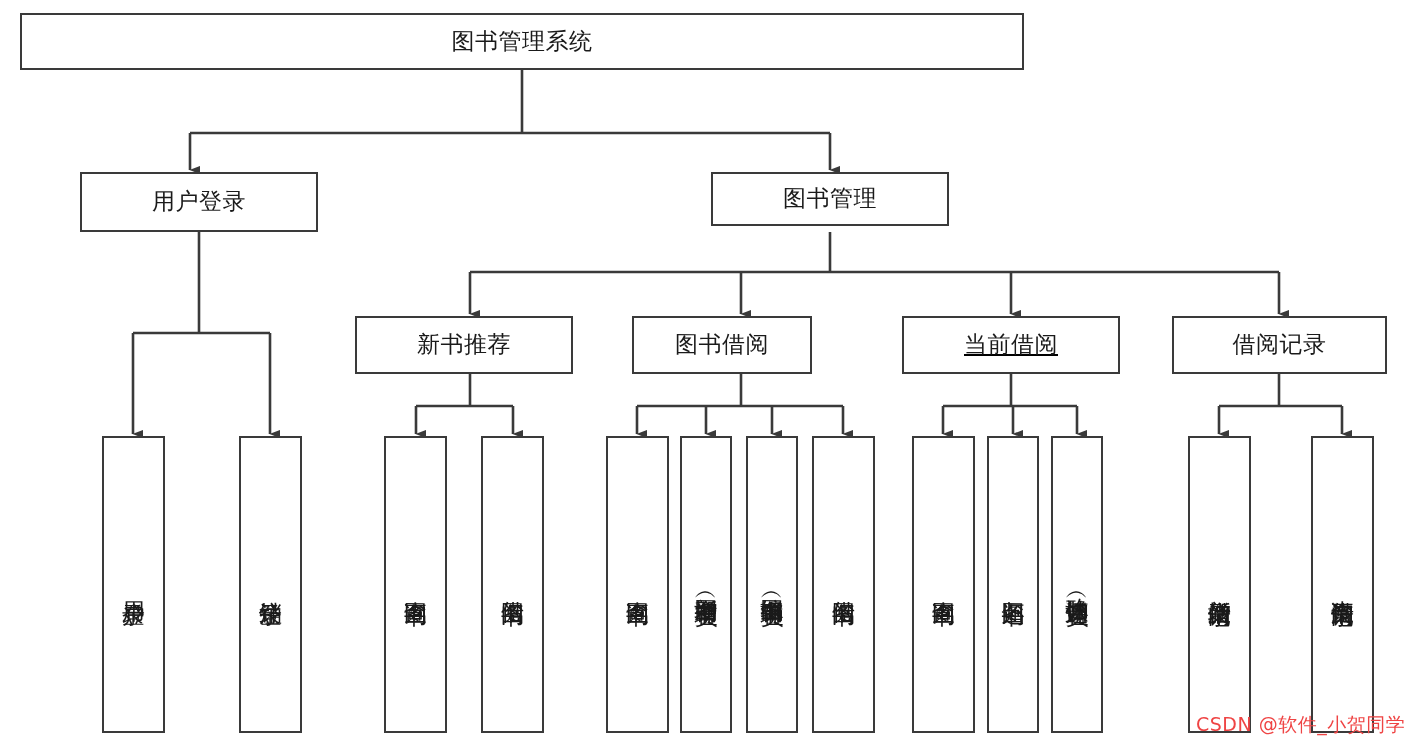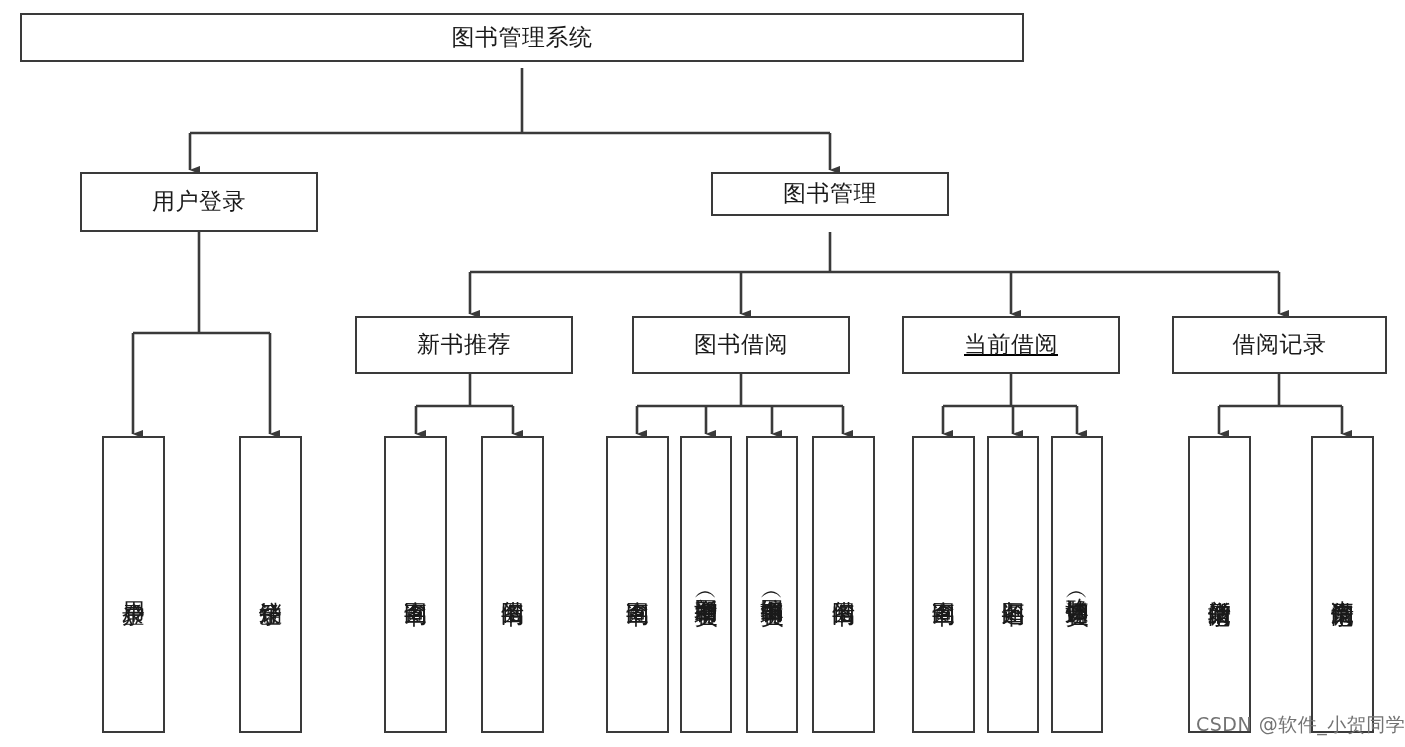--- a/index.html
+++ b/index.html
@@ -48,21 +48,21 @@
     line-height: 1.18;
     letter-spacing: 1px;
     writing-mode: vertical-rl;
     text-orientation: upright;
     white-space: nowrap;
     text-align: center;
   }
   .watermark {
     position: absolute;
     font-size: 19px;
-    color: #737373;
+    color: #ef4444;
     white-space: nowrap;
     letter-spacing: 0.5px;
   }
 </style>
 </head>
 <body>
 
 <div id="diagram-root">
 
   <svg class="diagram-canvas" viewBox="0 0 1405 747">
@@ -111,35 +111,35 @@
       <path d="M1013,406 L1013,434" marker-end="url(#arrowhead)"></path>
       <path d="M1077,406 L1077,434" marker-end="url(#arrowhead)"></path>
 
       <path d="M1279,374 L1279,406"></path>
       <path d="M1219,406 L1342,406"></path>
       <path d="M1219,406 L1219,434" marker-end="url(#arrowhead)"></path>
       <path d="M1342,406 L1342,434" marker-end="url(#arrowhead)"></path>
     </g>
   </svg>
 
-  <div class="node-box" style="left: 20px; top: 13px; width: 1004px; height: 49px;">
+  <div class="node-box" style="left: 20px; top: 13px; width: 1004px; height: 57px;">
     <span class="node-label-h">图书管理系统</span>
   </div>
 
   <div class="node-box" style="left: 80px; top: 172px; width: 238px; height: 60px;">
     <span class="node-label-h">用户登录</span>
   </div>
-  <div class="node-box" style="left: 711px; top: 172px; width: 238px; height: 44px;">
+  <div class="node-box" style="left: 711px; top: 172px; width: 238px; height: 54px;">
     <span class="node-label-h">图书管理</span>
   </div>
 
   <div class="node-box" style="left: 355px; top: 316px; width: 218px; height: 58px;">
     <span class="node-label-h">新书推荐</span>
   </div>
-  <div class="node-box" style="left: 632px; top: 316px; width: 218px; height: 58px;">
+  <div class="node-box" style="left: 632px; top: 316px; width: 180px; height: 58px;">
     <span class="node-label-h">图书借阅</span>
   </div>
   <div class="node-box" style="left: 902px; top: 316px; width: 218px; height: 58px; text-decoration: underline;">
     <span class="node-label-h">当前借阅</span>
   </div>
   <div class="node-box" style="left: 1172px; top: 316px; width: 215px; height: 58px;">
     <span class="node-label-h">借阅记录</span>
   </div>
 
   <div class="node-box" style="left: 102px; top: 436px; width: 63px; height: 297px;">

